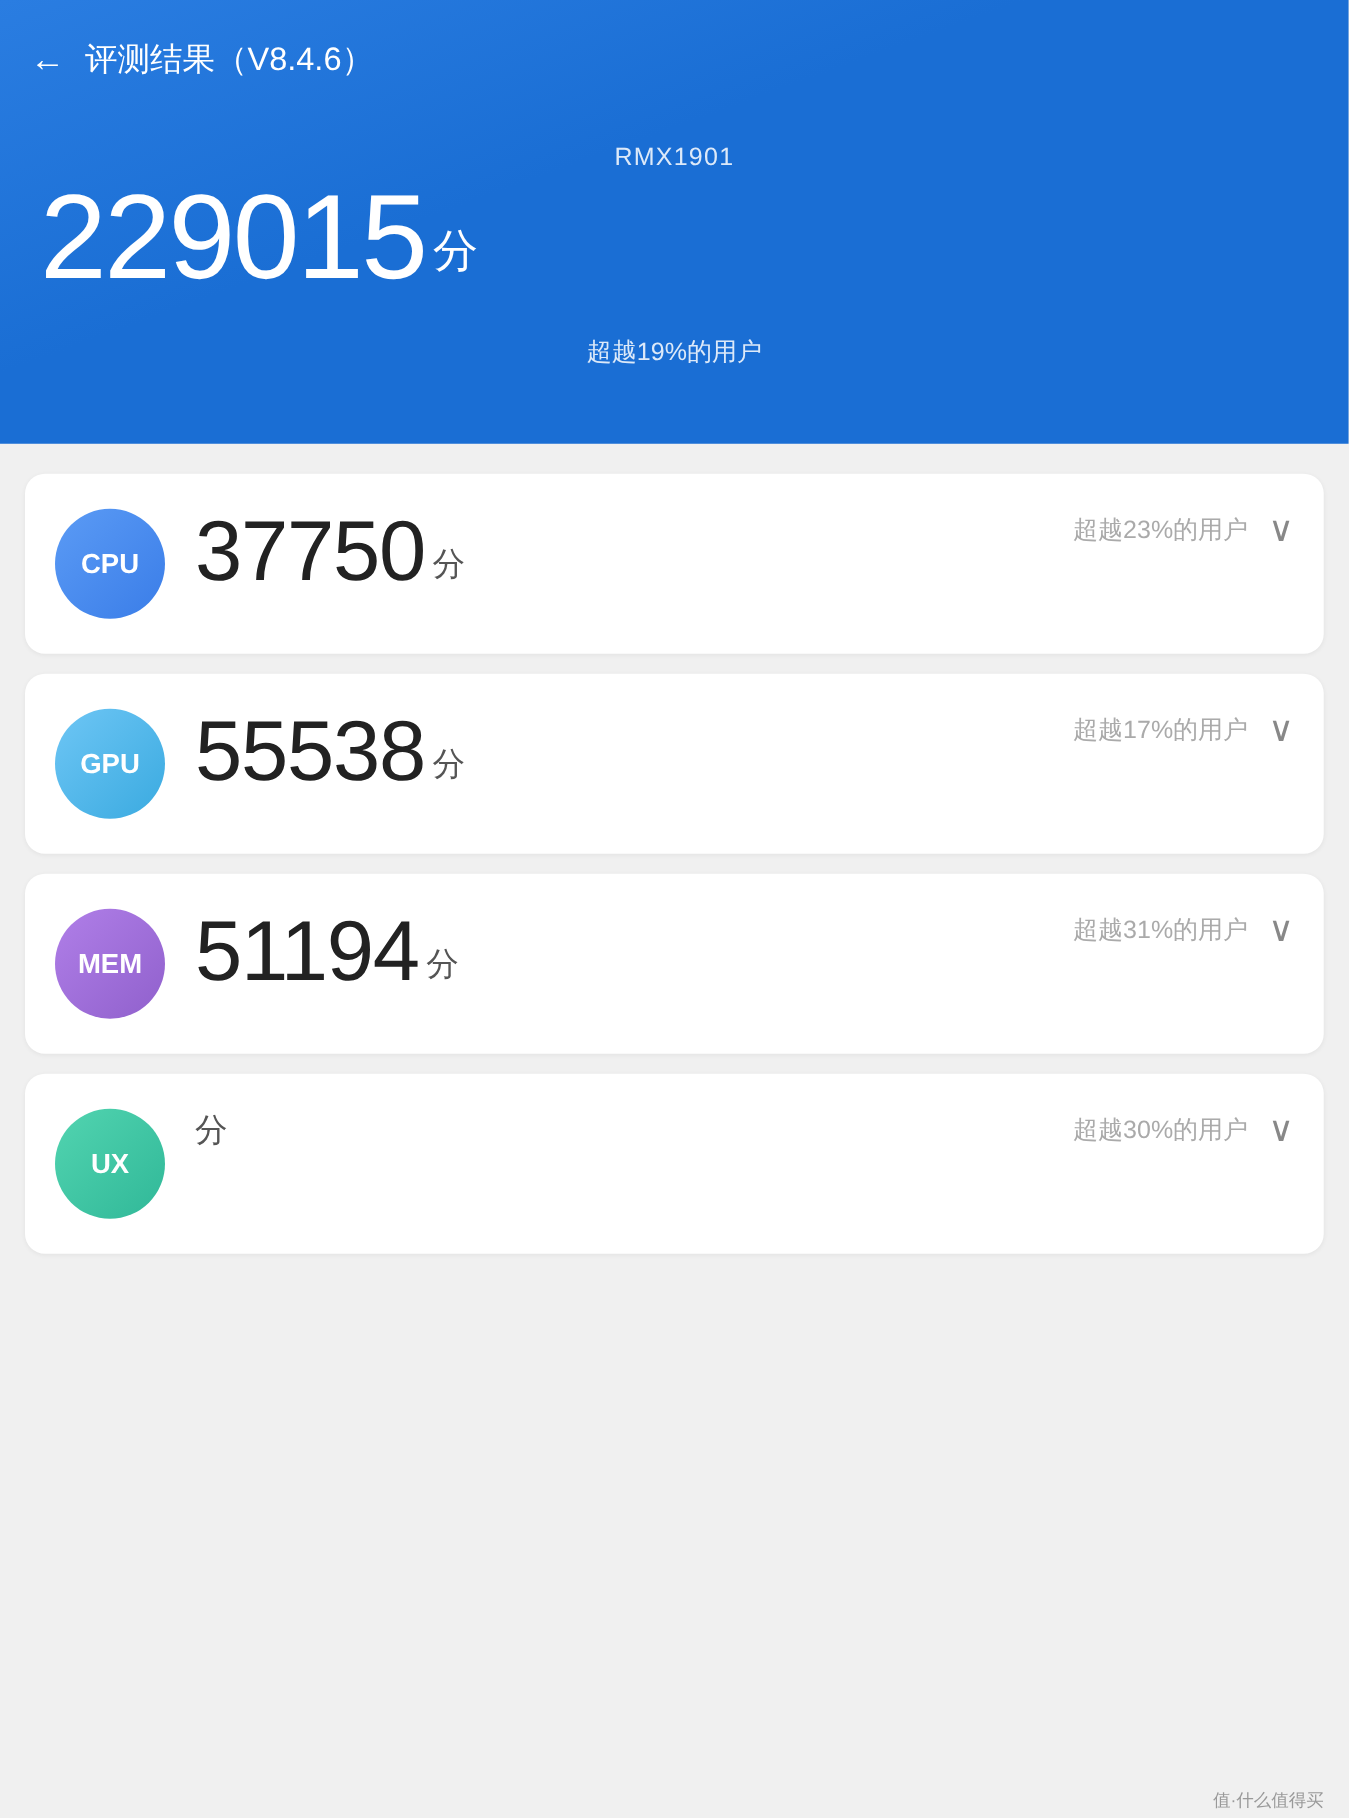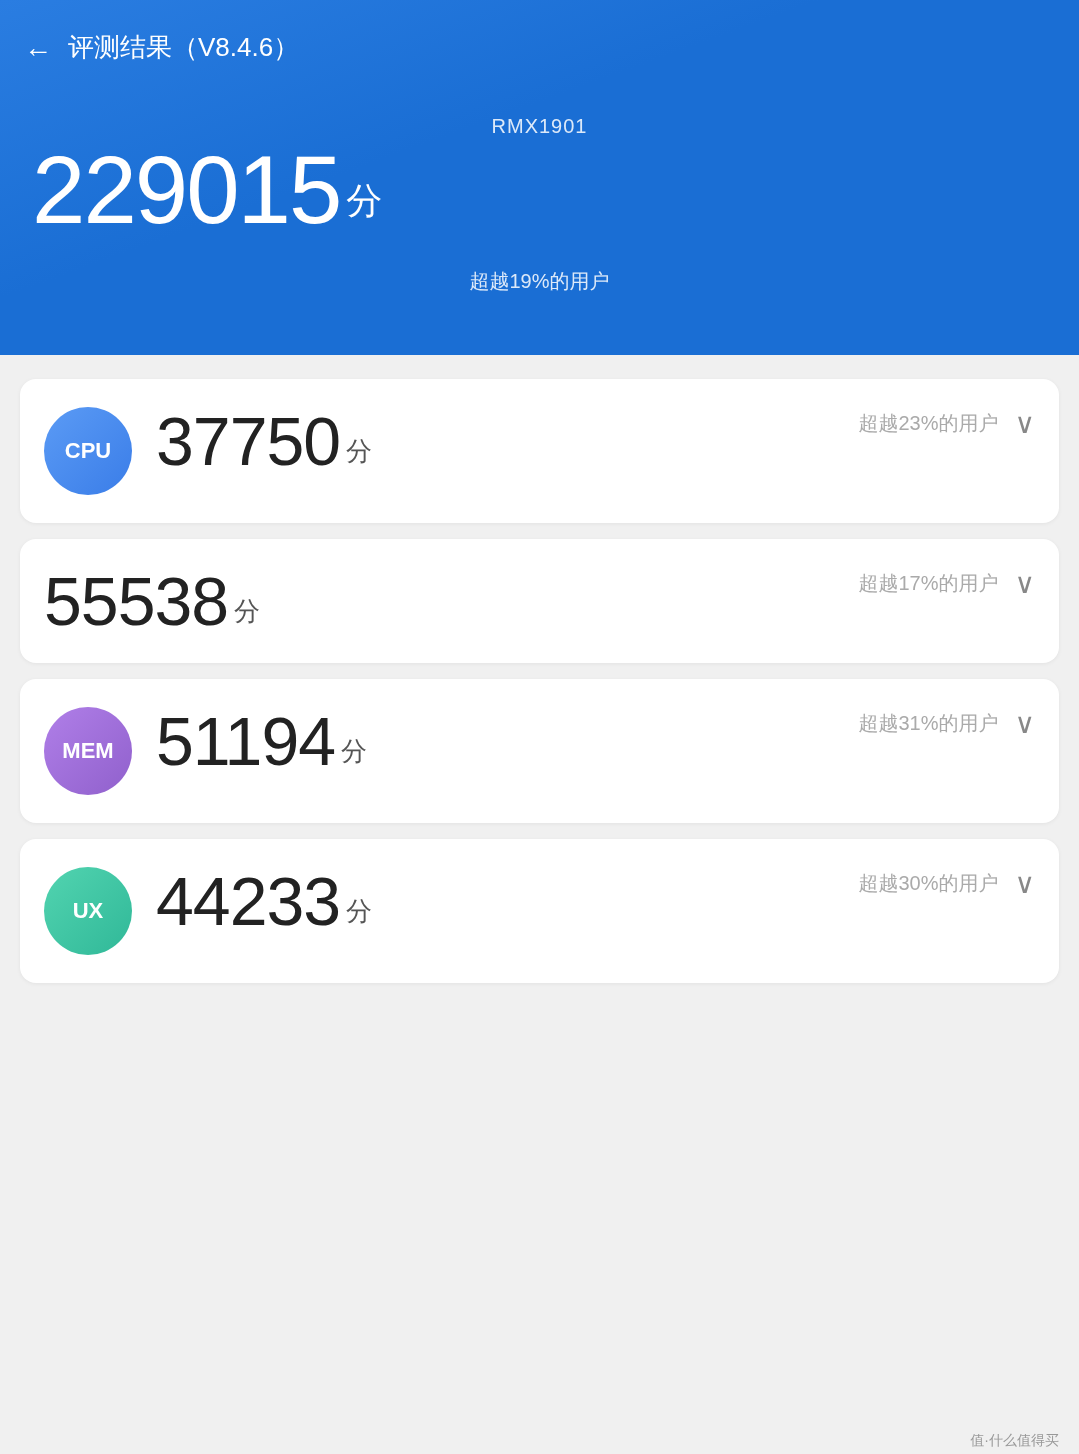--- a/index.html
+++ b/index.html
@@ -202,20 +202,21 @@
       <div class="card-score-area">
         <span class="card-score-number">37750</span>
         <span class="card-score-unit">分</span>
       </div>
       <div class="card-right">
         <span class="card-percentile">超越23%的用户</span>
         <span class="chevron-down">∨</span>
       </div>
     </div>
     <div class="score-card">
+      <div class="badge badge-gpu">GPU</div>
       <div class="card-score-area">
         <span class="card-score-number">55538</span>
         <span class="card-score-unit">分</span>
       </div>
       <div class="card-right">
         <span class="card-percentile">超越17%的用户</span>
         <span class="chevron-down">∨</span>
       </div>
     </div>
     <div class="score-card">
@@ -225,21 +226,20 @@
         <span class="card-score-unit">分</span>
       </div>
       <div class="card-right">
         <span class="card-percentile">超越31%的用户</span>
         <span class="chevron-down">∨</span>
       </div>
     </div>
     <div class="score-card">
       <div class="badge badge-ux">UX</div>
       <div class="card-score-area">
-        <span class="card-score-number">44233</span>
         <span class="card-score-unit">分</span>
       </div>
       <div class="card-right">
         <span class="card-percentile">超越30%的用户</span>
         <span class="chevron-down">∨</span>
       </div>
     </div>
   </div>
 
 <div class="watermark">值·什么值得买</div>

